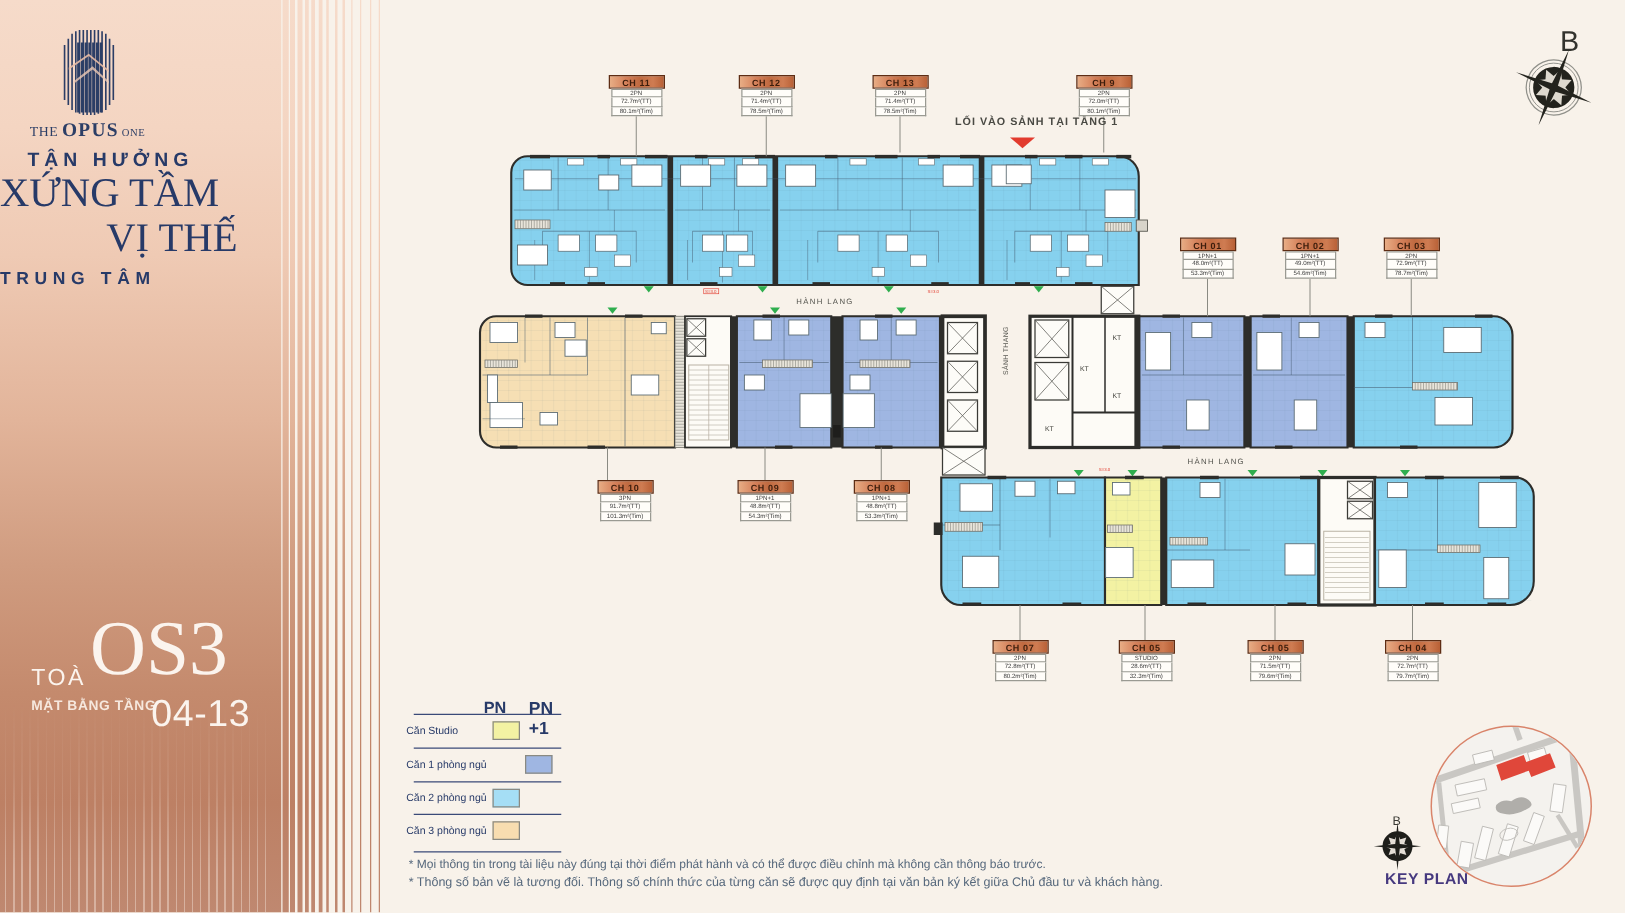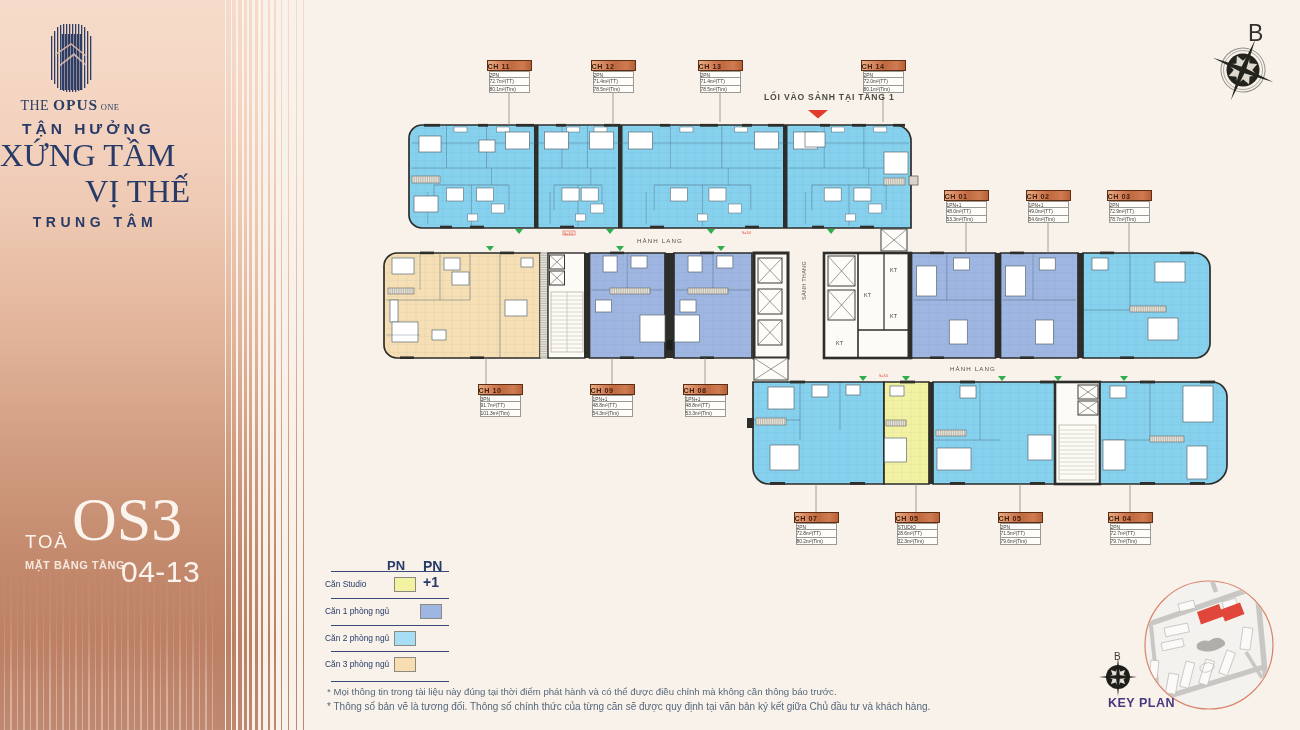--- a/index.html
+++ b/index.html
@@ -1,18 +1,18 @@
 <!DOCTYPE html>
 <html><head><meta charset="utf-8">
 <style>
 *{margin:0;padding:0;box-sizing:border-box}
 html,body{width:1300px;height:730px;overflow:hidden;font-family:"Liberation Sans",sans-serif;background:#f8f2ea}
 .abs{position:absolute}
 #stage{position:relative;width:1300px;height:730px}
-.lbl{position:absolute;width:45px;}
+.lbl{position:absolute;width:45px;text-align:center}
 .lbl .hd{height:11px;line-height:11.5px;font-size:7.2px;font-weight:bold;color:#3c1d0c;
  background:linear-gradient(90deg,#e8ad85 0%,#d4805a 30%,#c06a40 55%,#cf7c52 80%,#b86036 100%);
  border:1.2px solid #5e2d14;letter-spacing:.5px}
 .lbl .rw{height:7.4px;line-height:7.8px;font-size:4.9px;color:#3a3a3a;background:#fffdf9;
  border-left:.5px solid #9a9a92;border-right:.5px solid #9a9a92;border-bottom:.5px solid #9a9a92}
 .lbl .rw:first-of-type{border-top:.5px solid #9a9a92}
 </style></head><body>
 <div id="stage">
 
 <div class="abs" style="left:0;top:0;width:220px;height:730px;background:linear-gradient(180deg,#f6dbca 0%,#f4d5c2 14%,#efcab4 28%,#e2b49a 46%,#d09c80 62%,#c48a6d 76%,#bd8064 88%,#bf8870 100%)"></div>
@@ -49,25 +49,25 @@
       <rect x="11.7" y="10" width="2.1" height="56" fill="#2c3e66"></rect>
       <rect x="14.7" y="10" width="2.1" height="56" fill="#2c3e66"></rect>
       <rect x="17.7" y="10" width="2.1" height="56" fill="#2c3e66"></rect>
       <rect x="20.7" y="10" width="2.1" height="56" fill="#2c3e66"></rect>
       <rect x="23.7" y="10" width="2.1" height="56" fill="#2c3e66"></rect>
       <rect x="26.7" y="10" width="2.1" height="56" fill="#2c3e66"></rect>
       <rect x="29.7" y="10" width="2.1" height="56" fill="#2c3e66"></rect>
       <path d="M5 30 L21 19 L37 32 L37 33.8 L21 20.8 L5 31.8 Z" fill="#e9bda6" opacity="0.9"></path>
       <path d="M9 41 L24 29 L37 41 L37 43 L24 31.5 L9 43 Z" fill="#eec9b5" opacity=".8"></path>
     </svg>
-<div class="abs" style="left:20px;top:96px;width:100px;text-align:center;color:#2c3e66;font-family:'Liberation Serif',serif;font-size:9px;letter-spacing:.4px"><span style="font-size:14px">THE </span><span style="font-size:15.5px;font-weight:bold;letter-spacing:1px">OPUS</span><span style="font-size:8.5px"> ONE</span></div>
+<div class="abs" style="left:20px;top:96px;width:100px;text-align:center;color:#2c3e66;font-family:'Liberation Serif',serif;font-size:9px;letter-spacing:.4px"><span style="font-size:11px">THE </span><span style="font-size:15.5px;font-weight:bold;letter-spacing:1px">OPUS</span><span style="font-size:8.5px"> ONE</span></div>
 <div class="abs" style="left:22px;top:120px;color:#273a68;font-size:15.5px;font-weight:bold;letter-spacing:4px;white-space:nowrap">TẬN HƯỞNG</div>
 <div class="abs" style="left:0;top:137px;width:190px;color:#273a68;white-space:nowrap;font-family:'Liberation Serif',serif;font-size:32.5px;line-height:36px">XỨNG TẦM</div>
 <div class="abs" style="left:0;top:173px;width:190px;text-align:right;color:#273a68;white-space:nowrap;font-family:'Liberation Serif',serif;font-size:32.5px;line-height:36px">VỊ THẾ</div>
-<div class="abs" style="left:0;top:214px;width:190px;text-align:center;color:#273a68;font-size:14px;font-weight:bold;letter-spacing:4.5px;white-space:nowrap">TRUNG TÂM</div>
+<div class="abs" style="left:0;top:214px;width:190px;text-align:left;color:#273a68;font-size:14px;font-weight:bold;letter-spacing:4.5px;white-space:nowrap">TRUNG TÂM</div>
 <div class="abs" style="left:25px;top:531px;color:#fbf4ee;font-size:18.5px;letter-spacing:2px">TOÀ</div>
 <div class="abs" style="left:72px;top:488px;color:#fbf4ee;font-family:'Liberation Serif',serif;font-size:62px;line-height:62px">OS3</div>
 <div class="abs" style="left:25px;top:559px;color:#f6e8de;font-size:11px;font-weight:bold;letter-spacing:0.5px;white-space:nowrap">MẶT BẰNG TẦNG</div>
 <div class="abs" style="left:121px;top:555px;color:#fbf4ee;font-size:30px;letter-spacing:0.5px;white-space:nowrap">04-13</div>
 <svg class="abs" style="left:0;top:0" width="1300" height="730" viewBox="0 0 1300 730">
       <defs>
         <pattern id="gridt" width="9" height="8" patternUnits="userSpaceOnUse">
           <path d="M0 0 H9" stroke="#3a5f75" stroke-width="0.5" opacity="0.18"></path>
           <path d="M2 0 V8" stroke="#3a5f75" stroke-width="0.4" opacity="0.13"></path>
         </pattern>
@@ -663,21 +663,21 @@
     </div>
 <div class="lbl" style="left:697.5px;top:60px">
       <div class="hd">CH 13</div>
       <div style="margin:0 2px">
         <div class="rw">2PN</div>
         <div class="rw">71.4m²(TT)</div>
         <div class="rw">78.5m²(Tim)</div>
       </div>
     </div>
 <div class="lbl" style="left:860.5px;top:60px">
-      <div class="hd">CH 14</div>
+      <div class="hd">CH 9</div>
       <div style="margin:0 2px">
         <div class="rw">2PN</div>
         <div class="rw">72.0m²(TT)</div>
         <div class="rw">80.1m²(Tim)</div>
       </div>
     </div>
 <div class="lbl" style="left:943.5px;top:190px">
       <div class="hd">CH 01</div>
       <div style="margin:0 2px">
         <div class="rw">1PN+1</div>

